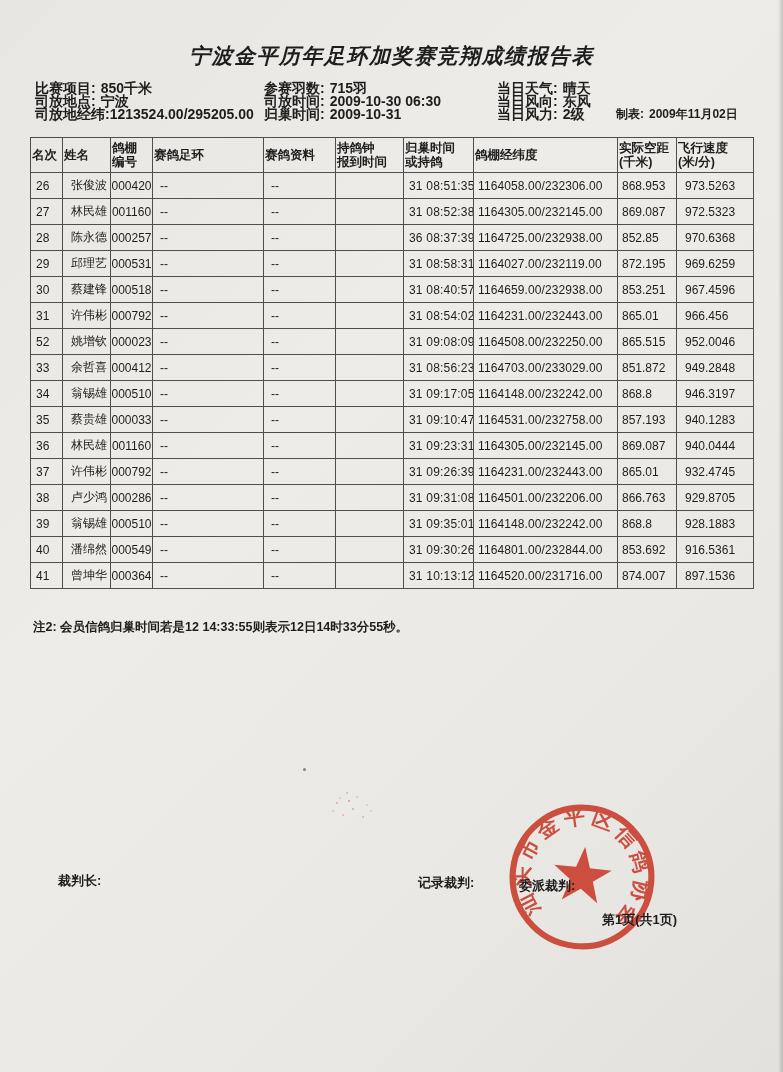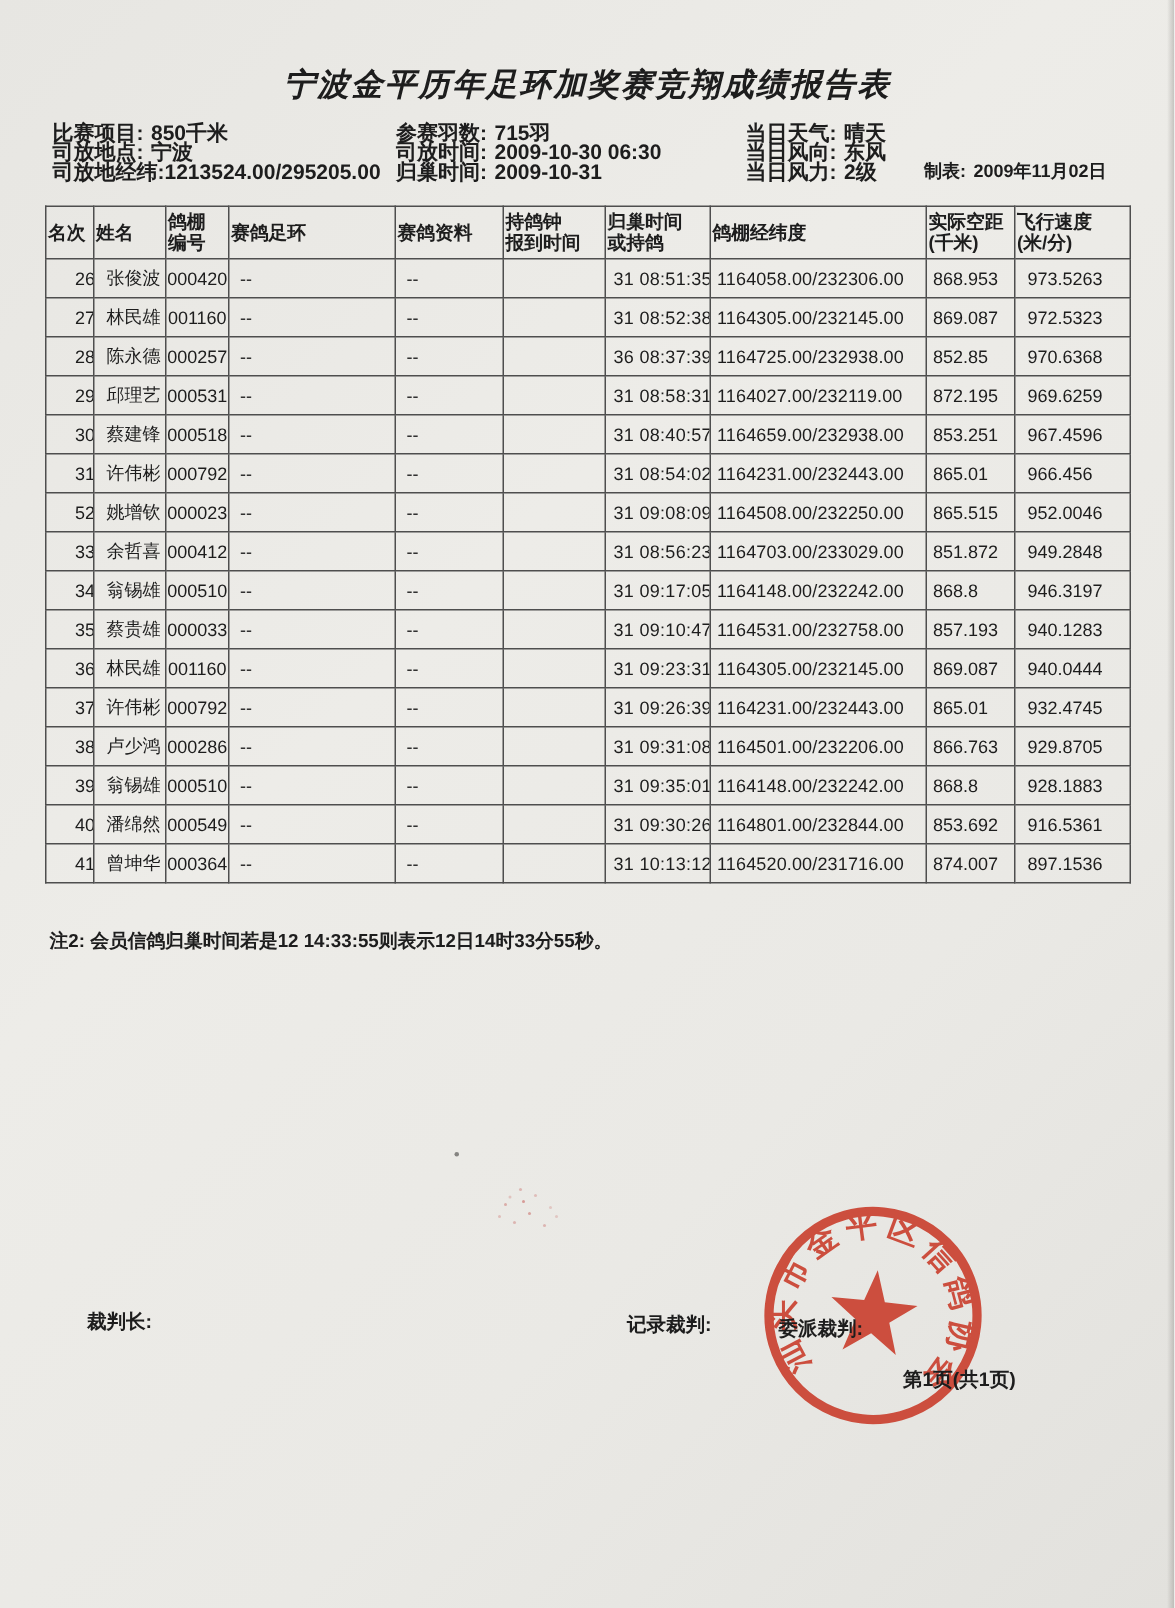--- a/index.html
+++ b/index.html
@@ -35,21 +35,21 @@
   }
   .results th,.results td{border:1px solid #4e4e4e;overflow:hidden;}
   .results th{
     height:34px;padding:0 1px;font-size:12.5px;font-weight:600;
     text-align:left;vertical-align:middle;white-space:pre-line;line-height:1.12;
   }
   .results td{
     height:25px;padding:0 0 0 4px;font-size:12px;font-weight:500;
     vertical-align:middle;white-space:pre;
   }
-  .results td:nth-child(1){padding-left:19px;}
+  .results td:nth-child(1){padding-left:5px;}
   .results td:nth-child(2){text-align:center;padding-left:5px;}
   .results td:nth-child(3){text-align:center;padding-left:0;}
   .results td:nth-child(4),.results td:nth-child(5){padding-left:7px;}
   .results td:nth-child(7){padding-left:5px;letter-spacing:.2px;}
   .results td:nth-child(8){padding-left:4px;letter-spacing:.1px;}
   .results td:nth-child(9){padding-left:4px;}
   .results td:nth-child(10){padding-left:8px;}
 
   .notes{position:absolute;left:33px;top:589px;font-size:12.5px;font-weight:600;line-height:15.5px;white-space:pre;}
 

